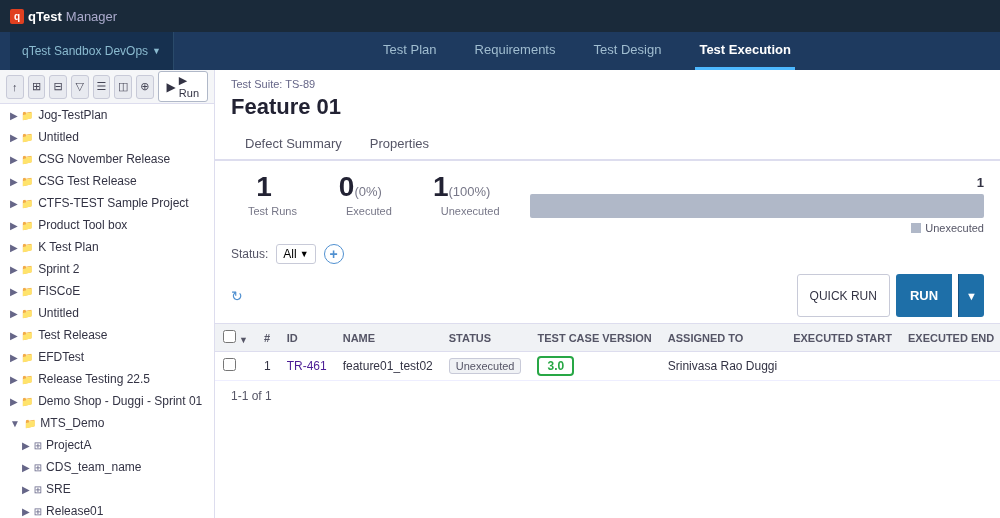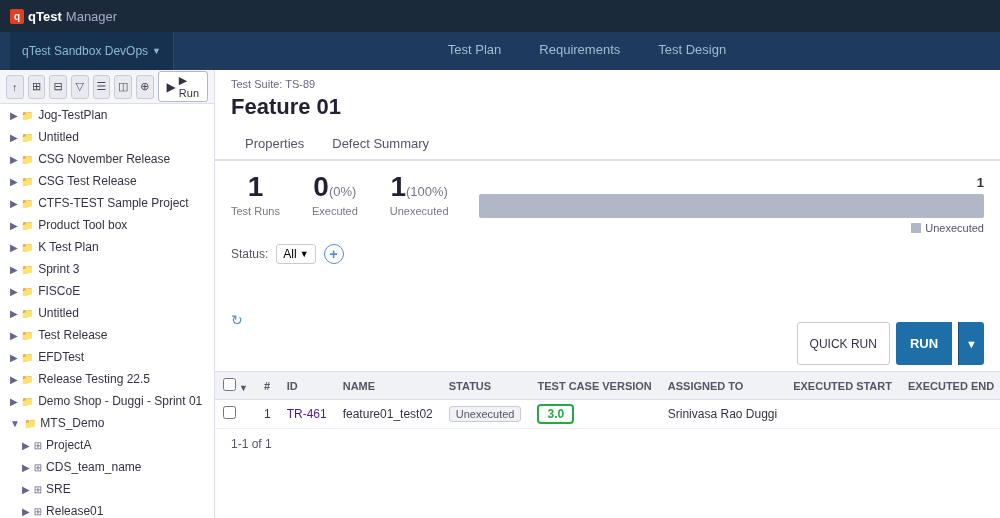--- a/index.html
+++ b/index.html
@@ -190,21 +190,21 @@
 
     
     .statistics-bar {
       display: flex;
       align-items: center;
       padding: 16px 16px 0;
       gap: 40px;
     }
     .stat-item { text-align: center; }
     .stat-value { font-size: 28px; font-weight: bold; color: #223; }
-    .stat-label { font-size: 11px; color: #778; margin-top: 2px; }
+    .stat-label { font-size: 11px; color: #778; margin-top: 2px; margin-left: 17px; }
     .stat-pct { font-size: 13px; color: #778; font-weight: normal; }
     .progress-bar-container {
       flex: 1;
       height: 24px;
       background: #aaa;
       border-radius: 2px;
       overflow: hidden;
     }
     .progress-bar-unexecuted {
       height: 100%;
@@ -250,21 +250,20 @@
       font-weight: bold;
     }
     .refresh-icon { font-size: 14px; color: #5090d0; cursor: pointer; }
 
     
     .action-bar {
       display: flex;
       justify-content: center;
       padding: 4px 16px 6px;
       gap: 6px;
-      margin-top: 48px;
     }
     .quick-run-btn {
       border: 1px solid #c8cad8;
       background: #fff;
       border-radius: 3px;
       padding: 4px 12px;
       font-size: 12px;
       cursor: pointer;
       color: #334;
     }
@@ -358,20 +357,23 @@
   </div>
   <div class="nav-tabs">
     <div class="nav-tab">
       <span>Test Plan</span>
     </div>
     <div class="nav-tab">
       <span>Requirements</span>
     </div>
     <div class="nav-tab">
       <span>Test Design</span>
+    </div>
+    <div class="nav-tab active">
+      <span>Test Execution</span>
     </div>
   </div>
 </div>
 
 <div class="main-layout">
 
   <div class="sidebar">
 
     <div class="toolbar">
       <div class="toolbar-btn">↑</div>
@@ -426,21 +428,21 @@
     <div class="sidebar-item">
       <span class="indent" style="width:4px"></span>
       <span class="tree-icon">▶</span>
       <span class="tree-icon folder-icon">📁</span>
       <span>K Test Plan</span>
     </div>
     <div class="sidebar-item">
       <span class="indent" style="width:4px"></span>
       <span class="tree-icon">▶</span>
       <span class="tree-icon folder-icon">📁</span>
-      <span>Sprint 3</span>
+      <span>Sprint 2</span>
     </div>
     <div class="sidebar-item">
       <span class="indent" style="width:4px"></span>
       <span class="tree-icon">▶</span>
       <span class="tree-icon folder-icon">📁</span>
       <span>FISCoE</span>
     </div>
     <div class="sidebar-item">
       <span class="indent" style="width:4px"></span>
       <span class="tree-icon">▶</span>
@@ -503,24 +505,24 @@
     </div>
 
   </div>
 
   <div class="content">
     <div class="breadcrumb">Test Suite: TS-89</div>
     <div class="page-title">Feature 01</div>
 
     <div class="content-tabs">
       <div class="content-tab">
-        <span>Properties</span>
+        <span>Defect Summary</span>
       </div>
       <div class="content-tab">
-        <span>Defect Summary</span>
+        <span>Properties</span>
       </div>
     </div>
 
     <div style="display:flex; align-items:flex-start; padding:10px 16px 0;">
       <div class="statistics-bar" style="padding:0; gap:32px;">
         <div class="stat-item">
           <div class="stat-value">1</div>
           <div class="stat-label">Test Runs</div>
         </div>
         <div class="stat-item">

